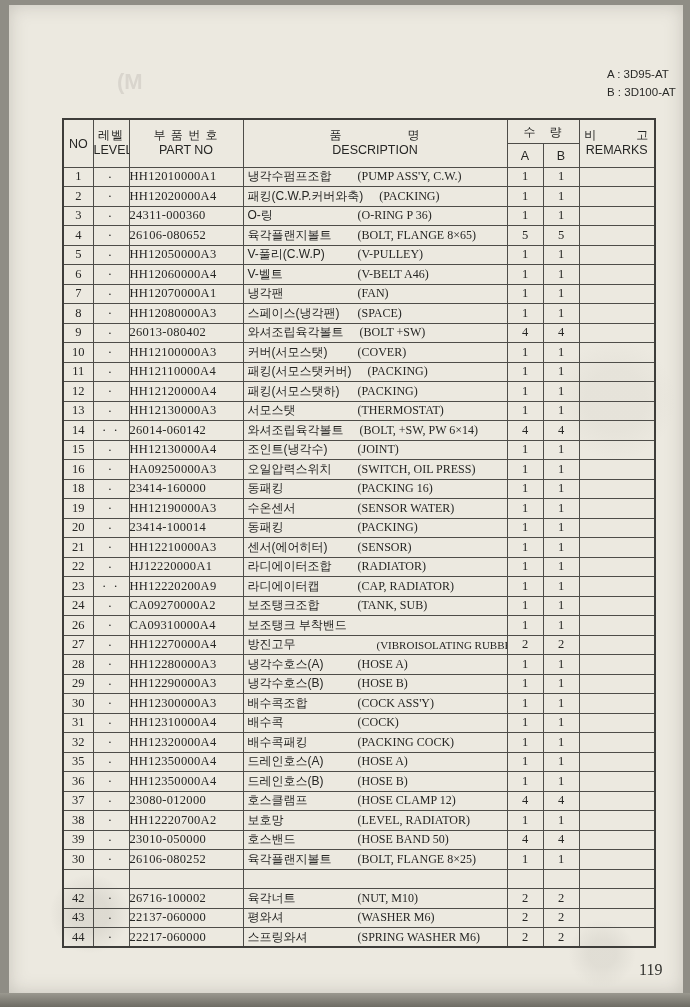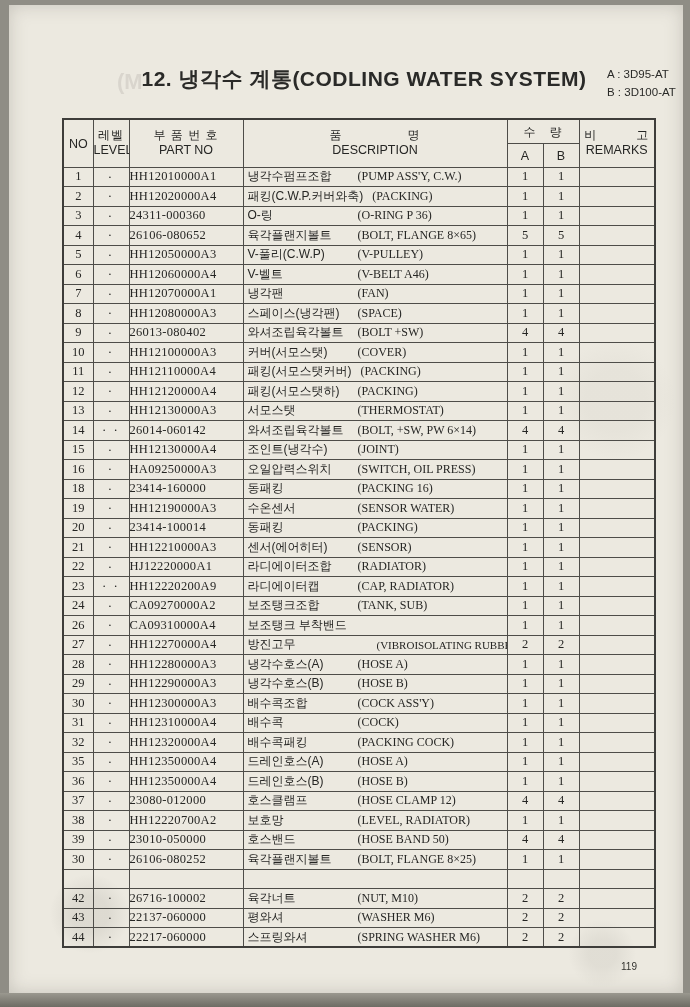--- a/index.html
+++ b/index.html
@@ -57,38 +57,35 @@
   .h-en { font-size:12.5px; font-family:"Liberation Sans", sans-serif; white-space:pre; }
   thead tr.h1 th { height:24px; }
   thead tr.h2 th { height:24px; }
   tbody tr { height:19.5px; }
   tbody td { font-family:"Liberation Serif", serif; font-size:12.5px; }
   td.c-no   { text-align:center; }
   td.c-lvl  { text-align:center; font-size:13px; letter-spacing:2px; }
   td.c-part { text-align:left; letter-spacing:0.3px; }
   td.c-desc { padding-left:4px; }
   td.c-desc .inner { display:flex; align-items:center; }
-  .desc-ko { font-family:"Liberation Sans", sans-serif; font-size:12px; min-width:110px; padding-right:9px; }
+  .desc-ko { font-family:"Liberation Sans", sans-serif; font-size:12px; min-width:110px; padding-right:16px; }
   .desc-en { font-size:12px; }
   .desc-en.small { font-size:11px;margin-left:19px; }
   td.c-a, td.c-b { text-align:center; }
   .page-number {
-    position:absolute; top:956px; left:612px;
-    font-family:Liberation Sans, sans-serif; font-size:10px; color:#33332f;
+    position:absolute; top:956px; left:630px;
+    font-family:Liberation Serif, serif; font-size:16px; color:#33332f;
   }
 </style>
 </head>
 <body>
 
 <div class="page">
   <span class="watermark">(M</span>
 
-  <div class="title-wrap">
-    <span class="title">12. 냉각수 계통(CODLING WATER SYSTEM)</span>
-  </div>
 
   <div class="variants">
     <div>A : 3D95-AT</div>
     <div>B : 3D100-AT</div>
   </div>
 
   <table>
     <colgroup>
       <col style="width:30px">
         <col style="width:36px">

